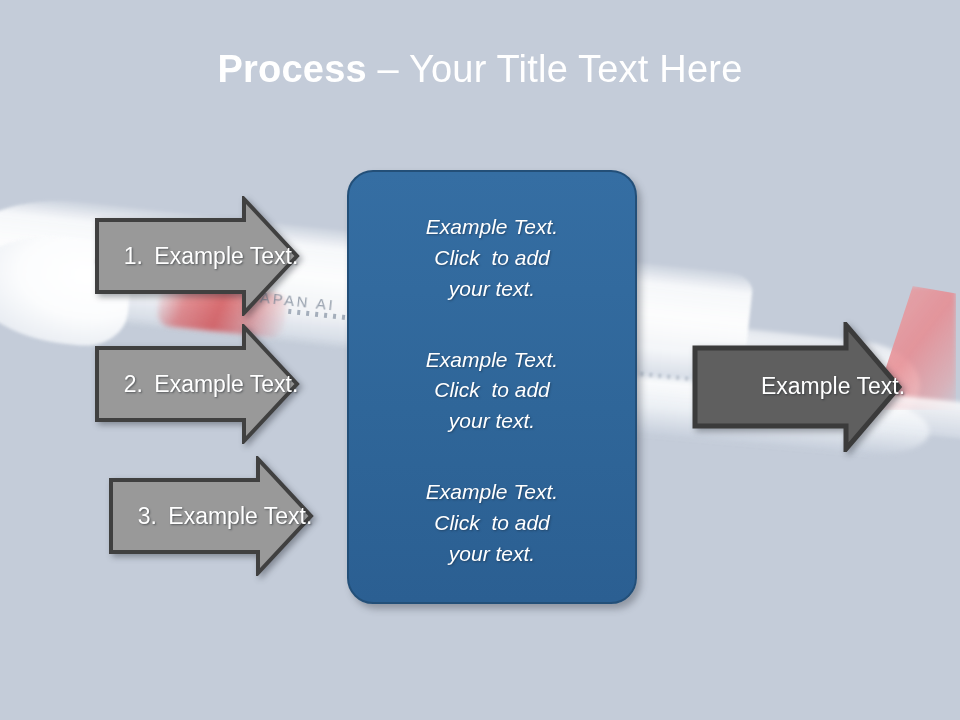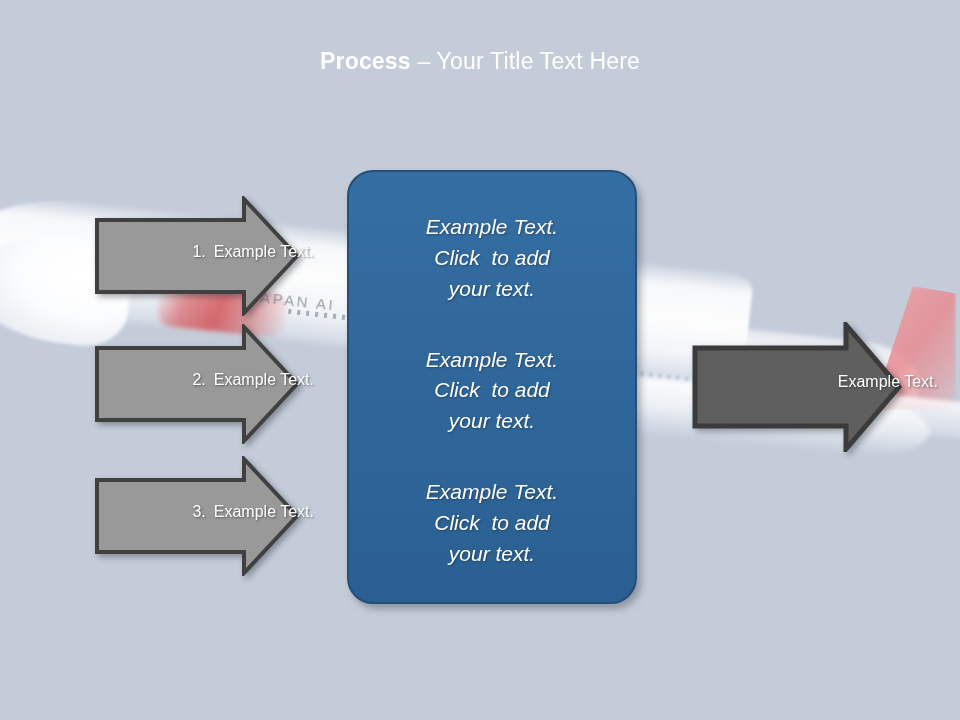--- a/index.html
+++ b/index.html
@@ -211,21 +211,21 @@
     filter: blur(2.2px);
   }
 
   
   .title {
     position: absolute;
     left: 0;
     top: 48px;
     width: 960px;
     text-align: center;
-    font-size: 23px;
+    font-size: 38px;
     color: #ffffff;
     letter-spacing: 0.2px;
     white-space: nowrap;
     font-family: "Liberation Sans", sans-serif;
   }
   .title .t-bold { font-weight: bold; }
   .title .t-reg  { font-weight: normal; }
 
   
   .arrow {
@@ -236,31 +236,31 @@
     position: absolute;
     left: 0; top: 0;
     width: 100%;
     height: 100%;
     filter: drop-shadow(3px 3px 3px rgba(40,46,56,0.42));
   }
   .arrow .arrow-label {
     position: absolute;
     left: 0;
     width: 100%;
-    text-align: right;
+    text-align: center;
     color: #ffffff;
-    font-size: 16px;
+    font-size: 23px;
     white-space: nowrap;
     text-shadow: 1px 1px 2px rgba(30,34,40,0.55);
     font-family: "Liberation Sans", sans-serif;
   }
 
   #arrow-1 { left: 94px;  top: 196px; width: 206px; height: 120px; }
   #arrow-2 { left: 94px;  top: 324px; width: 206px; height: 120px; }
-  #arrow-3 { left: 94px;  top: 456px; width: 206px; height: 120px; }
+  #arrow-3 { left: 108px;  top: 456px; width: 206px; height: 120px; }
   #arrow-1 .arrow-label,
   #arrow-2 .arrow-label,
   #arrow-3 .arrow-label { top: 47px; padding-left: 14px; }
 
   #arrow-out { left: 692px; top: 322px; width: 210px; height: 130px; }
   #arrow-out .arrow-label { top: 51px; padding-left: 36px; }
 
   
   .center-box {
     position: absolute;

